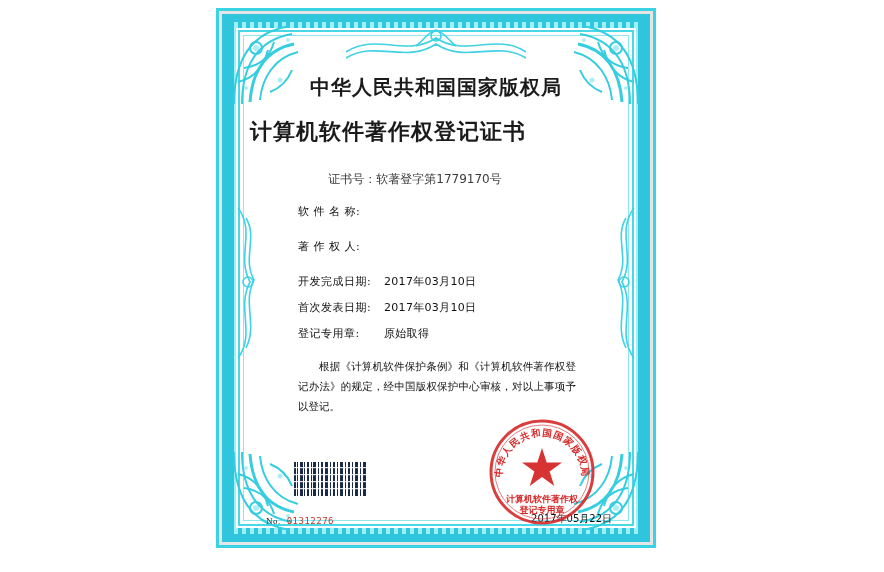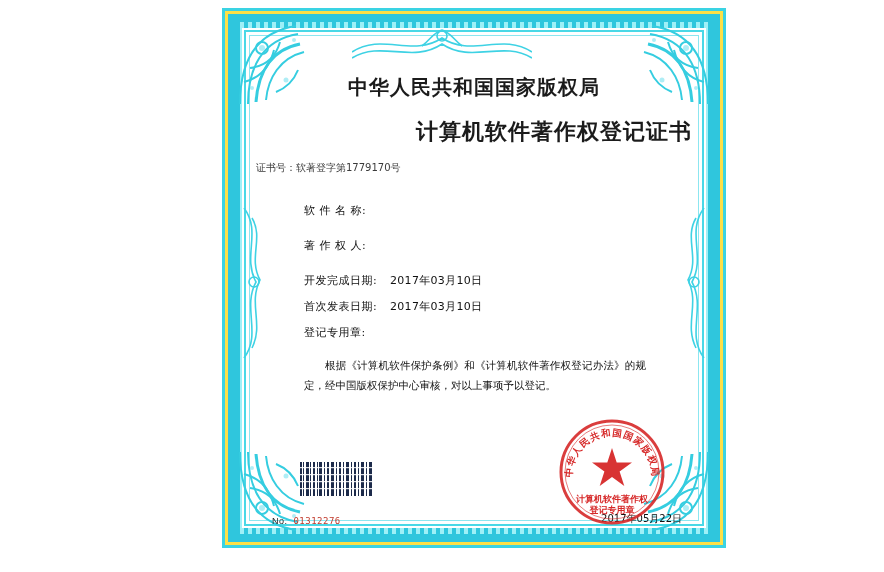--- a/index.html
+++ b/index.html
@@ -8,25 +8,25 @@
     background: #ffffff;
   }
   body {
     width: 884px;
     height: 572px;
     font-family: "Liberation Sans", sans-serif;
     overflow: hidden;
   }
   .certificate {
     position: absolute;
-    left: 222px;
+    left: 216px;
     top: 8px;
-    width: 504px;
+    width: 440px;
     height: 540px;
-    background: #fde047;
+    background: #e5e5e5;
     overflow: hidden;
   }
   
   .border-outer {
     position: absolute;
     inset: 0;
     border: 3px solid #3ad3e3;
     box-sizing: border-box;
   }
   .border-mid {
@@ -92,40 +92,40 @@
   .title1 {
     text-align: center;
     font-family: "DejaVu Serif", serif;
     font-size: 20px;
     font-weight: bold;
     color: #1b1b1b;
     letter-spacing: 1px;
     margin-top: 32px;
   }
   .title2 {
-    text-align: right;
+    text-align: left;
     font-family: "DejaVu Serif", serif;
     font-size: 22px;
     font-weight: bold;
     color: #1b1b1b;
     letter-spacing: 1px;
     margin-top: 16px;
   }
   .cert-no {
-    text-align: left;
-    font-size: 10px;
+    text-align: center;
+    font-size: 12px;
     color: #3a3a3a;
-    margin-top: 14px;
+    margin-top: 24px;
     padding-right: 42px;
     font-family: "DejaVu Sans", sans-serif;
   }
   .cert-no .label { letter-spacing: 0px; }
 
   .fields {
-    margin-top: 28px;
+    margin-top: 16px;
     padding-left: 48px;
     padding-right: 20px;
   }
   .field-row {
     display: flex;
     align-items: flex-start;
     margin-bottom: 11px;
     font-size: 11px;
     color: #111;
     font-family: "DejaVu Sans", sans-serif;
@@ -169,21 +169,21 @@
   }
   .doc-no {
     position: absolute;
     left: 50px;
     bottom: 22px;
     font-size: 9px;
     color: #c0392b;
     font-family: "DejaVu Sans Mono", monospace;
     letter-spacing: 0.5px;
   }
-  .doc-no .prefix { color: #222; font-family: Liberation Sans, sans-serif; }
+  .doc-no .prefix { color: #222; font-family: Liberation Serif, serif; }
 
   .issue-date {
     position: absolute;
     right: 44px;
     bottom: 22px;
     font-size: 10px;
     color: #111;
     font-family: "DejaVu Sans", sans-serif;
   }
 
@@ -328,20 +328,21 @@
         <div class="field-value">2017年03月10日</div>
       </div>
 
       <div class="field-row">
         <div class="field-label">首次发表日期:</div>
         <div class="field-value">2017年03月10日</div>
       </div>
 
       <div class="field-row">
         <div class="field-label">登记专用章:</div>
+        <div class="field-value">原始取得</div>
       </div>
 
 
 
     </div>
 
     <div class="statement">
       <p>根据《计算机软件保护条例》和《计算机软件著作权登记办法》的规定，经中国版权保护中心审核，对以上事项予以登记。</p>
     </div>
 

